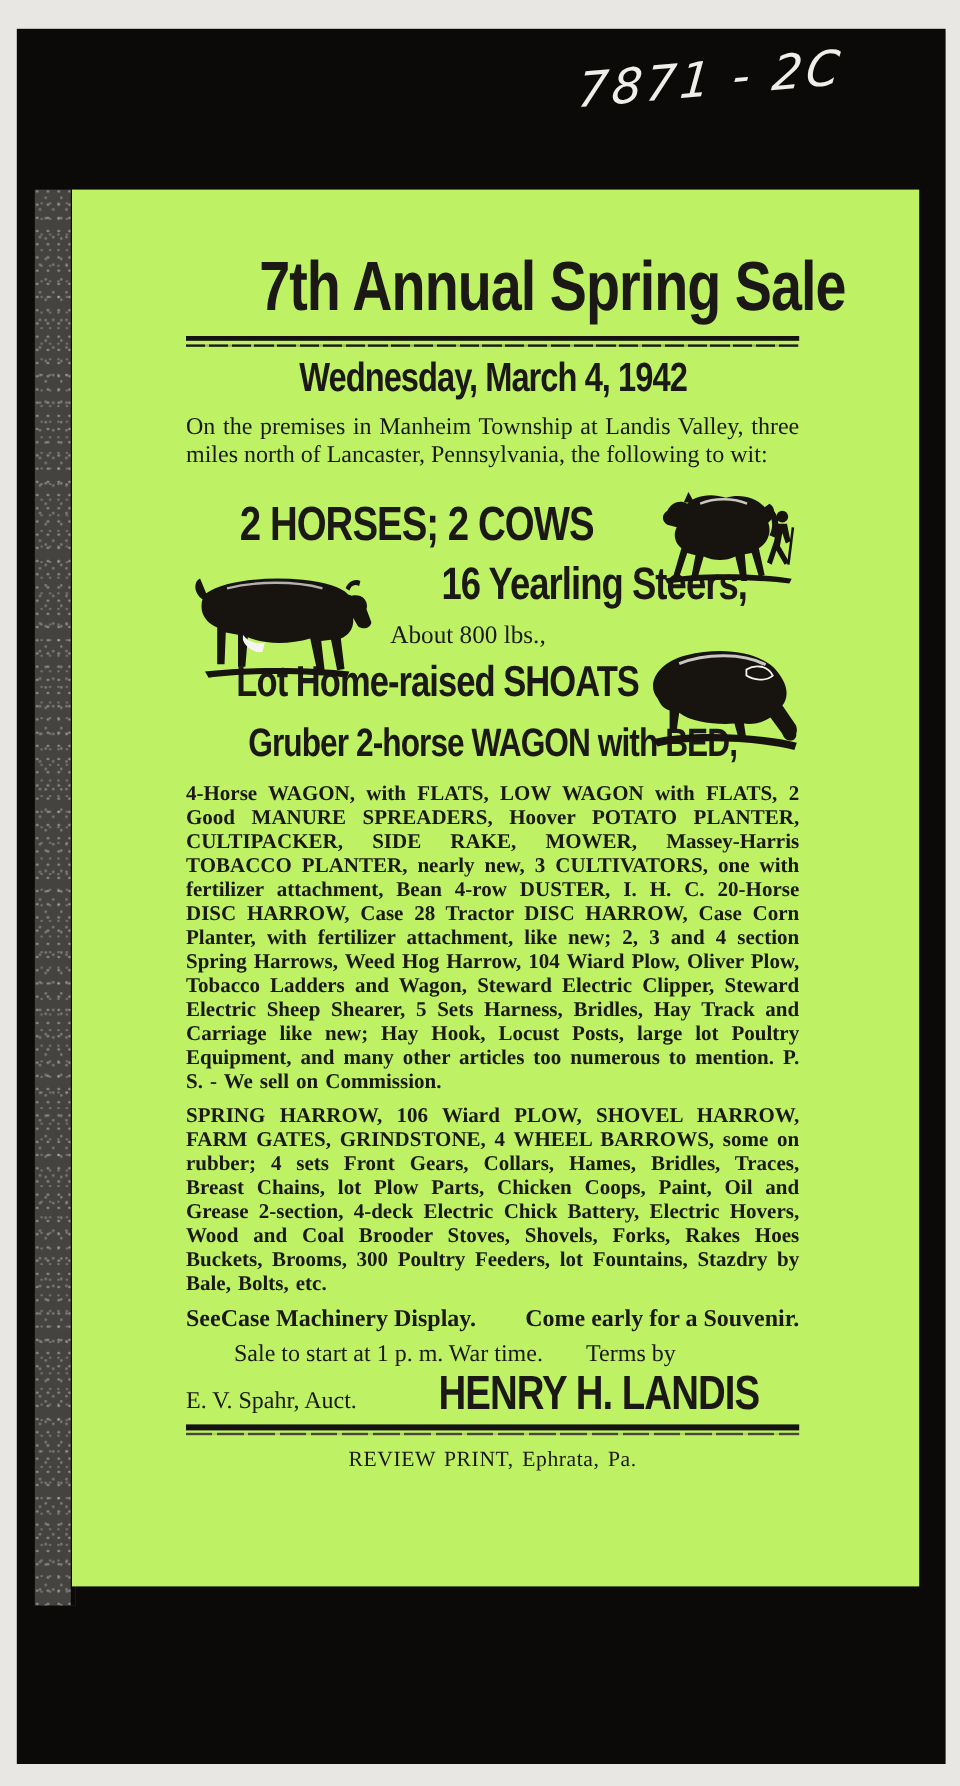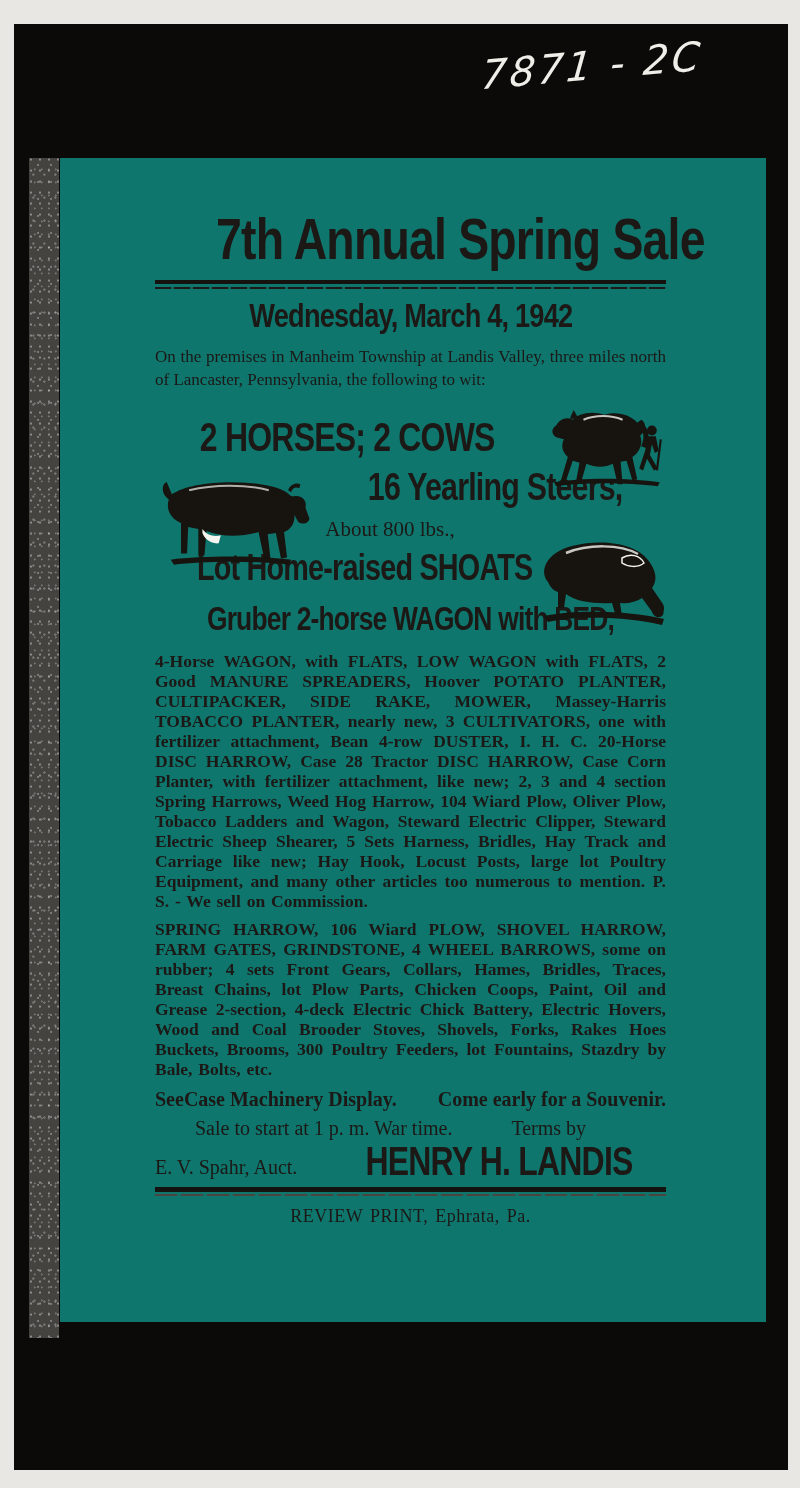--- a/index.html
+++ b/index.html
@@ -22,57 +22,57 @@
       radial-gradient(circle at 22% 14%, rgba(255,255,255,.38) 0 .8px, transparent 1.4px),
       radial-gradient(circle at 70% 40%, rgba(255,255,255,.30) 0 .8px, transparent 1.4px),
       radial-gradient(circle at 40% 72%, rgba(255,255,255,.26) 0 .9px, transparent 1.5px),
       radial-gradient(circle at 82% 88%, rgba(230,230,225,.3) 0 .7px, transparent 1.3px);
     background-size:9px 11px, 13px 17px, 11px 23px, 7px 13px;
     border-right:4px solid #0b0a09;
   }
   
   .poster{
     position:absolute;left:60px;top:158px;width:706px;height:1164px;
-    background:#0f766e;color:#1b1815;
+    background:#bef264;color:#1b1815;
     padding:0 100px 0 95px;box-sizing:border-box;
   }
   .gothic{font-family:"Liberation Sans", sans-serif;font-weight:700;letter-spacing:-1px;}
   .cond{display:inline-block;transform:scaleX(.8);transform-origin:center;white-space:nowrap;}
   .center{text-align:center;}
   h1,h2,h3,p{margin:0;}
 
   .h-title{margin-top:52px;font-size:58px;line-height:1;}
   .rule-thick{margin-top:12px;height:4px;background:#15130f;}
   .rule-thin{
     margin-top:3px;height:2px;
     background:repeating-linear-gradient(90deg,#1b1815 0 16px, rgba(27,24,21,.25) 16px 19px);
   }
   .h-date{margin-top:9px;font-size:34px;line-height:1.05;}
 
-  .intro{margin-top:11px;font-size:17px;line-height:23.5px;text-align:justify;}
+  .intro{margin-top:11px;font-size:20px;line-height:23.5px;text-align:justify;}
 
   .h-livestock{margin-top:24px;font-size:40px;line-height:1.05;width:385px;text-align:center;}
   .h-steers{margin-top:10px;font-size:38px;line-height:1.05;margin-left:170px;width:341px;text-align:center;}
   .p-lbs{margin-top:8px;font-size:21px;line-height:26px;margin-left:85px;width:300px;text-align:center;}
   .h-shoats{margin-top:6px;font-size:36px;line-height:1.1;width:400px;text-align:right;}
   .h-wagon{margin-top:14px;font-size:33px;line-height:1.1;text-align:center;}
 
   .body-par{
     margin-top:14px;font-size:17.5px;line-height:20px;text-align:justify;
     font-weight:700;word-spacing:1.5px;
   }
   .h-newgoods{position:relative;margin-top:8px;font-size:40px;line-height:1.05;}
   .ink-speck{
     position:absolute;right:-88px;top:4px;width:5px;height:7px;border-radius:60% 40% 55% 45%;
     background:#2a2723;transform:rotate(24deg);
   }
   .body-par.second{margin-top:8px;}
 
   .notice-row{margin-top:8px;display:flex;justify-content:space-between;font-size:20px;font-weight:700;line-height:24px;}
-  .sale-row{margin-top:4px;font-size:20px;line-height:26px;padding-left:40px;display:flex;gap:59px;}
+  .sale-row{margin-top:4px;font-size:20px;line-height:26px;padding-left:40px;display:flex;gap:36px;}
   .owner-row{margin-top:0;display:flex;justify-content:space-between;align-items:flex-end;}
   .auctioneer{font-size:20px;line-height:24px;padding-bottom:2px;}
   .h-owner{font-size:40px;line-height:1;}
   .bottom-rule-thick{margin-top:6px;height:5px;background:#15130f;}
   .bottom-rule-thin{
     margin-top:2px;height:1.5px;
     background:repeating-linear-gradient(90deg,#4a453f 0 22px, rgba(74,69,63,.2) 22px 26px);
   }
   .printer{margin-top:9px;font-size:18px;line-height:22px;text-align:center;letter-spacing:.5px;word-spacing:2px;}
 

